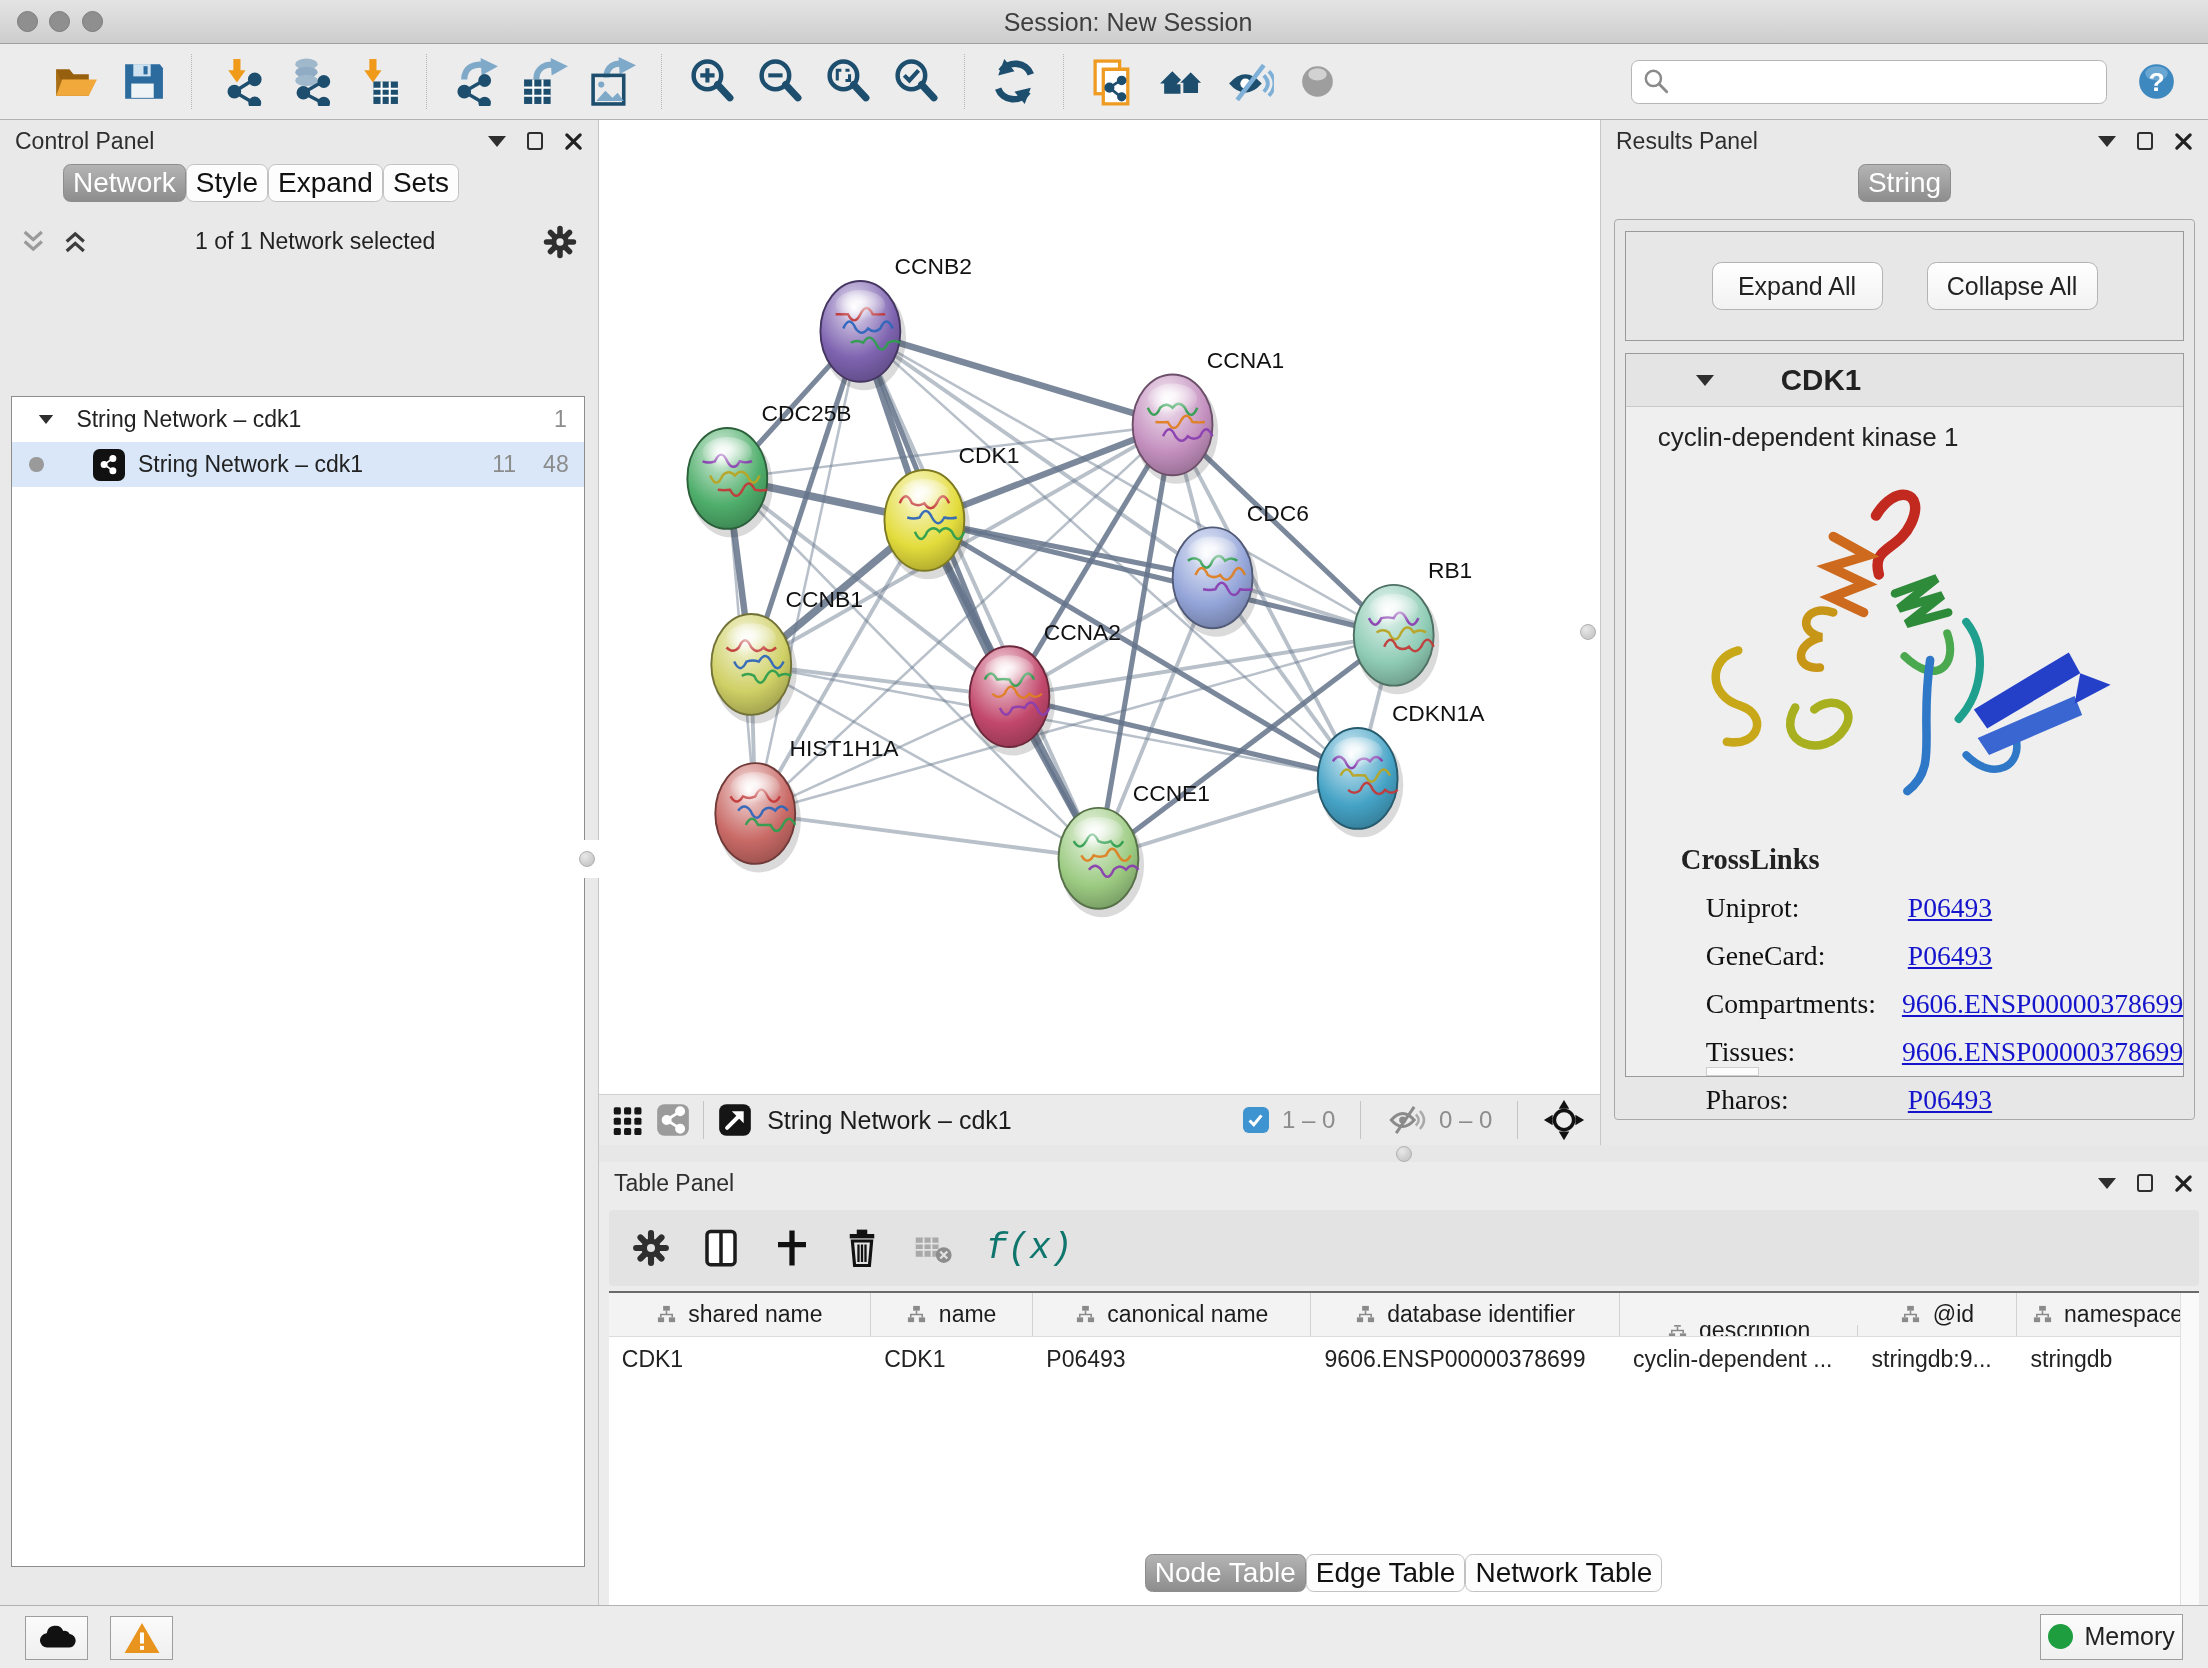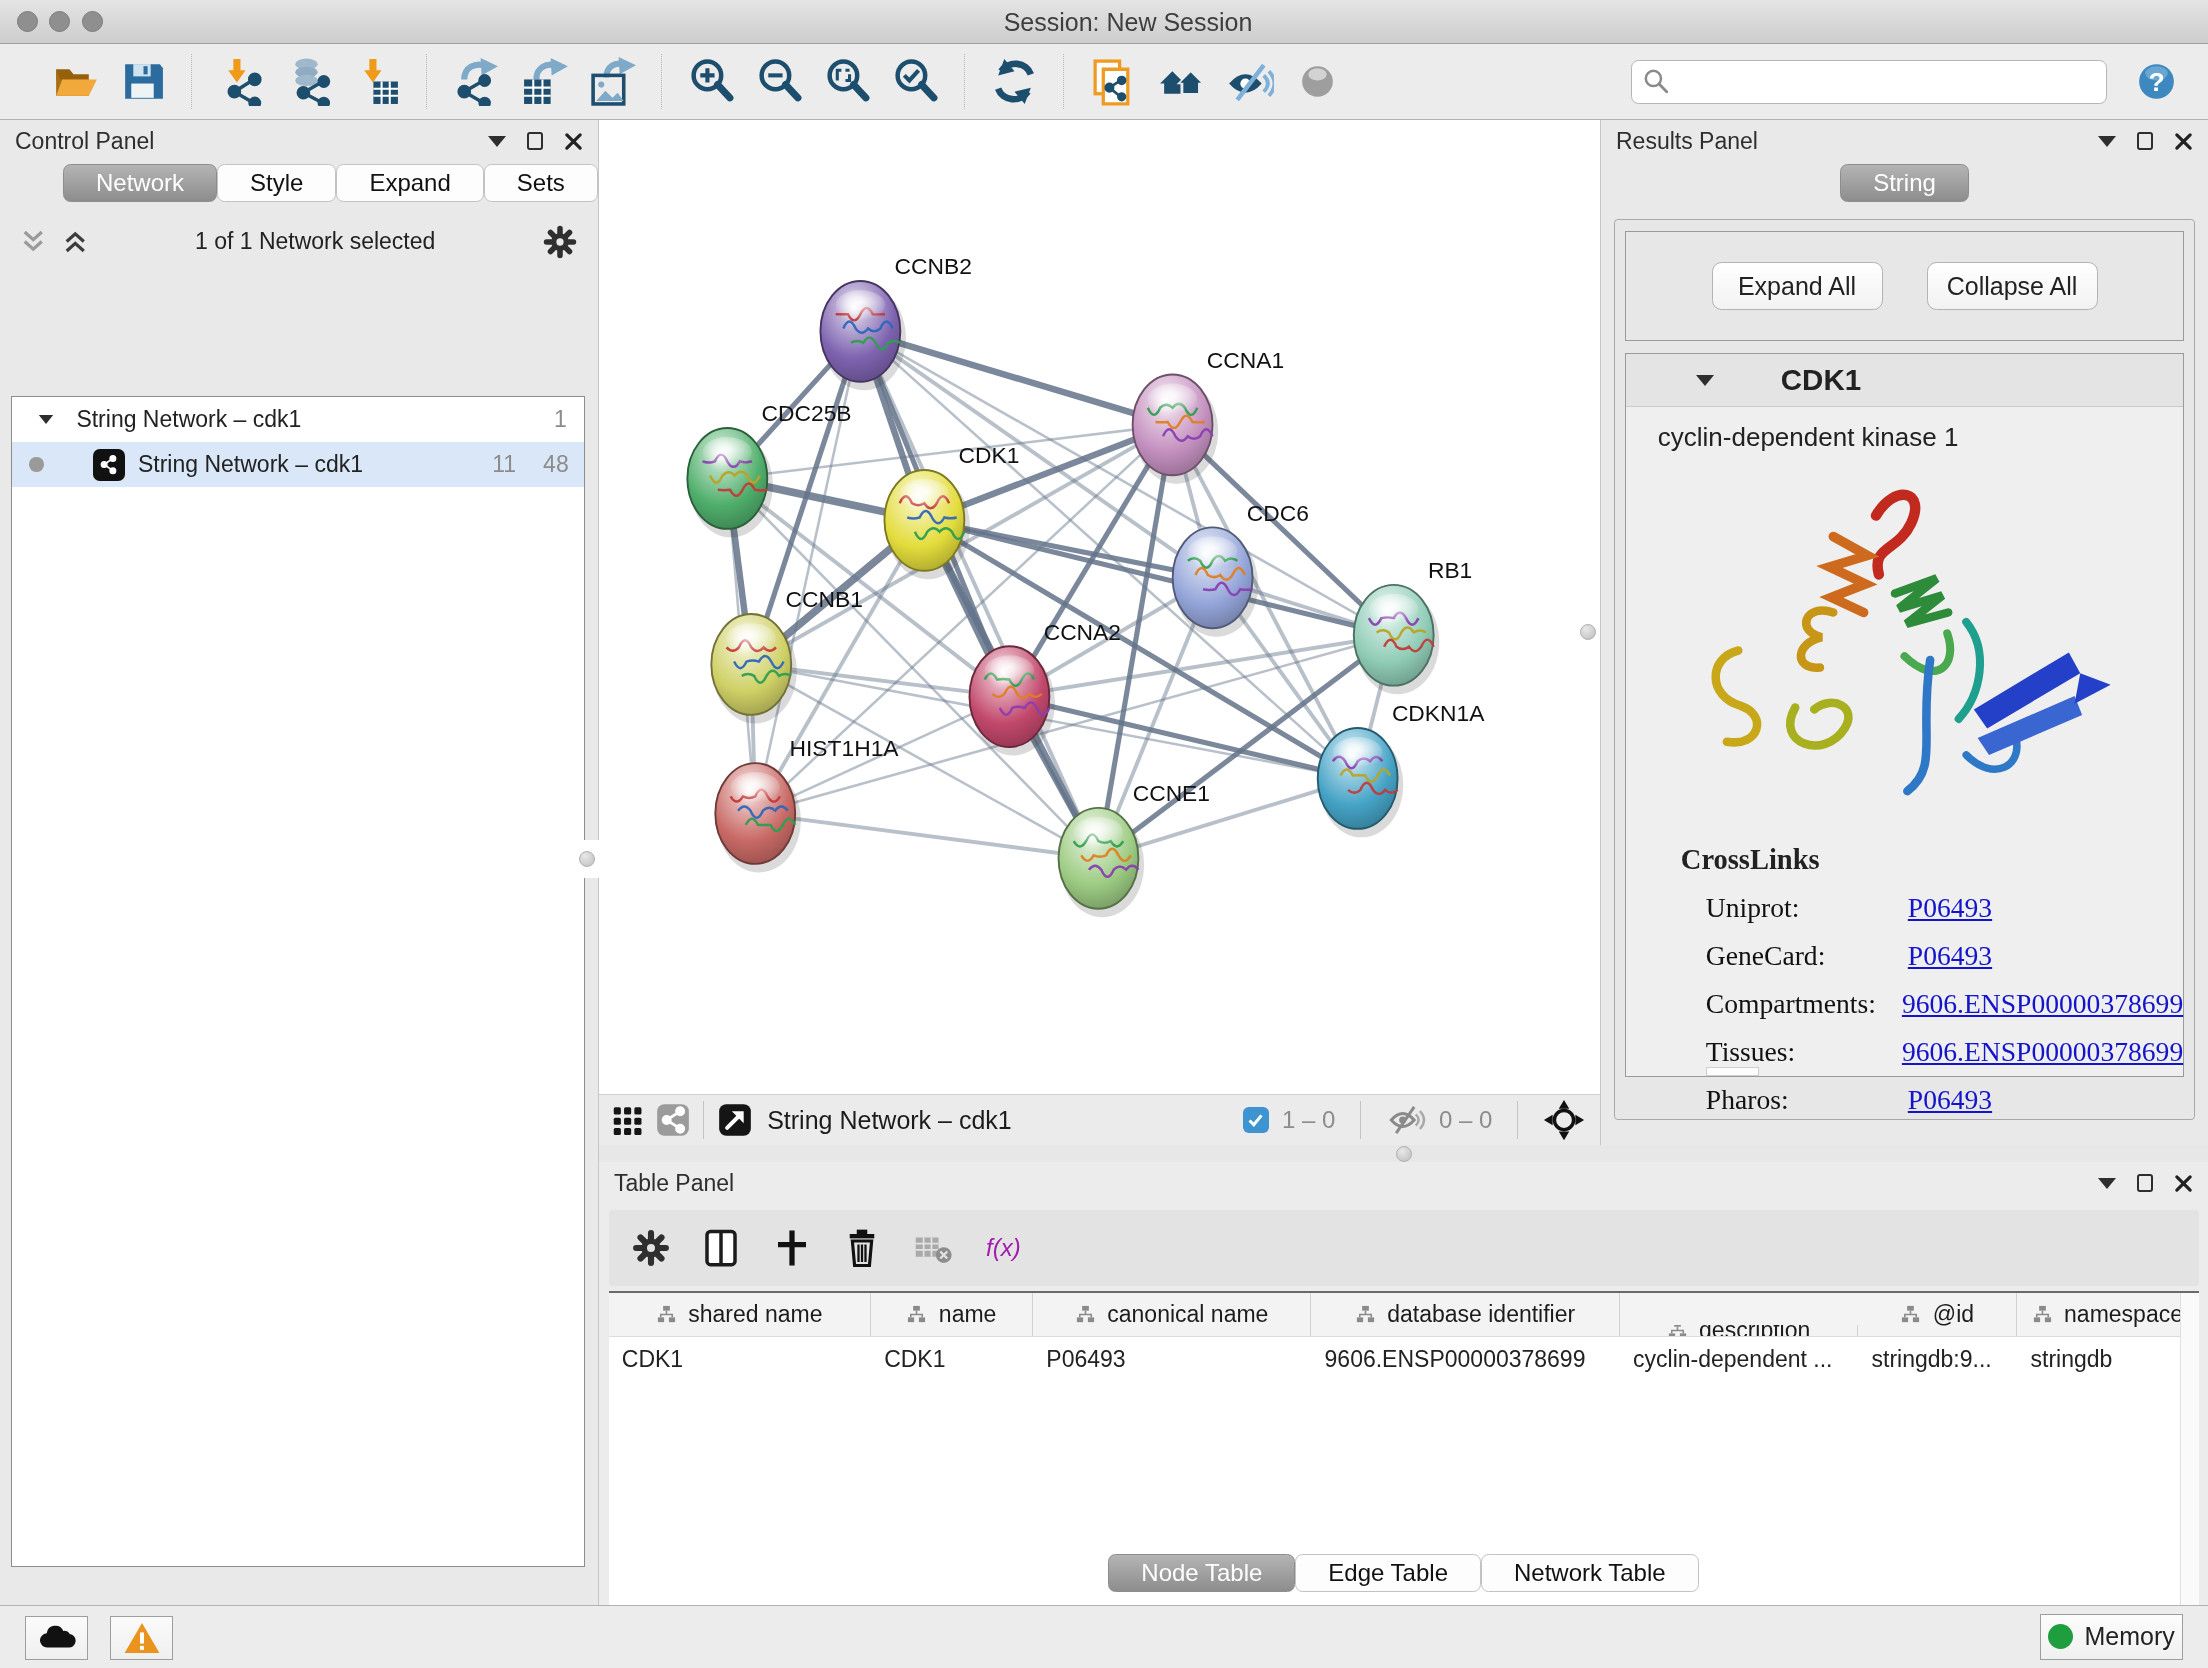--- a/index.html
+++ b/index.html
@@ -37,22 +37,22 @@
   .mem-dot { width:25px; height:25px; border-radius:50%; background:#1f9e40; }
 
   
   .panel-header { height:42px; display:flex; align-items:center; padding:0 15px; }
   .panel-title { font-size:23px; color:#2e2e2e; }
   .ph-icons { margin-left:auto; display:flex; align-items:center; gap:21px; }
   .tri-down { width:0; height:0; border-left:9.5px solid transparent; border-right:9.5px solid transparent;
     border-top:11.4px solid #2e2e2e; }
   .float-box { width:16px; height:18px; border:2.4px solid #2e2e2e; border-radius:2.9px; }
 
-  .tab { height:38px; display:flex; align-items:center; justify-content:center; font-size:24px;
-    background:#fdfdfd; border:1px solid #c2c2c2; color:#111; padding:0 32px; border-radius:7.6px; }
+  .tab { height:38px; display:flex; align-items:center; justify-content:center; font-size:28px;
+    background:#fdfdfd; border:1px solid #c2c2c2; color:#111; padding:0 9px; border-radius:7.6px; }
   .tab.active { background:linear-gradient(#b4b4b4,#8d8d8d); color:#fff; border-color:#8d8d8d; }
 
   
   .control-panel { position:absolute; left:0; top:120px; width:599px; bottom:63px;
     background:#e9e9e9; border-right:1.9px solid #c6c6c6; }
   .cp-tabs { display:flex; padding-left:63px; margin-top:1.9px; }
   .cp-sel-row { display:flex; align-items:center; margin:21px 19px 9.5px 19px; }
   .cp-sel-label { flex:1; text-align:center; font-size:23px; color:#222; }
   .tree-box { position:absolute; left:11.4px; right:13.3px; top:276px; bottom:38px; background:#fff;
     border:1.9px solid #8d8d8d; }
@@ -109,21 +109,21 @@
   .xl-heading { font-size:28.5px; font-weight:bold; }
   .xl-row { display:flex; margin-top:16px; font-size:27.6px; }
   .xl-label { width:177px; margin-left:25px; color:#111; }
   .xl-link { color:#1414cc; text-decoration:underline; margin-left:25px; }
   .rp-scroll-sliver { position:absolute; left:80px; bottom:0px; width:53px; height:9.5px; background:#fcfcfc; border:1px solid #cfcfcf; }
 
   
   .table-panel { position:absolute; left:599px; top:1162px; right:0; bottom:63px; background:#ececec; }
   .tp-toolbar { position:absolute; left:9.5px; right:9.5px; top:48px; height:76px; background:#e3e3e3;
     border-radius:3.8px; display:flex; align-items:center; padding-left:21px; gap:28.5px; }
-  .fx-label { font-family:Liberation Sans, sans-serif; font-style:italic; font-size:24px; color:#a21caf; }
+  .fx-label { font-family:Liberation Mono, monospace; font-style:italic; font-size:36px; color:#0f766e; }
   .tp-table { position:absolute; left:9.5px; right:9.5px; top:129px; height:373px; background:#fff;
     border-top:2.9px solid #6a6a6a; }
   .tp-header { display:flex; height:44px; background:#f3f3f3; border-bottom:1.9px solid #dcdcdc; }
   .th-cell { display:flex; align-items:center; justify-content:center; gap:11.4px; font-size:23px;
     color:#1c1c1c; border-right:1px solid #d2d2d2; overflow:hidden; white-space:nowrap; flex:0 0 auto; }
   .tp-row { display:flex; height:44px; }
   .td-cell { display:flex; align-items:center; font-size:23px; padding-left:13.3px; overflow:hidden;
     white-space:nowrap; flex:0 0 auto; }
   .tp-vscroll { position:absolute; right:0; top:0; bottom:0; width:19px; background:#fafafa; border-left:1px solid #e0e0e0; }
   .tp-hscroll { position:absolute; left:0; right:19px; bottom:0; height:15px; background:#f0f0f0; }

